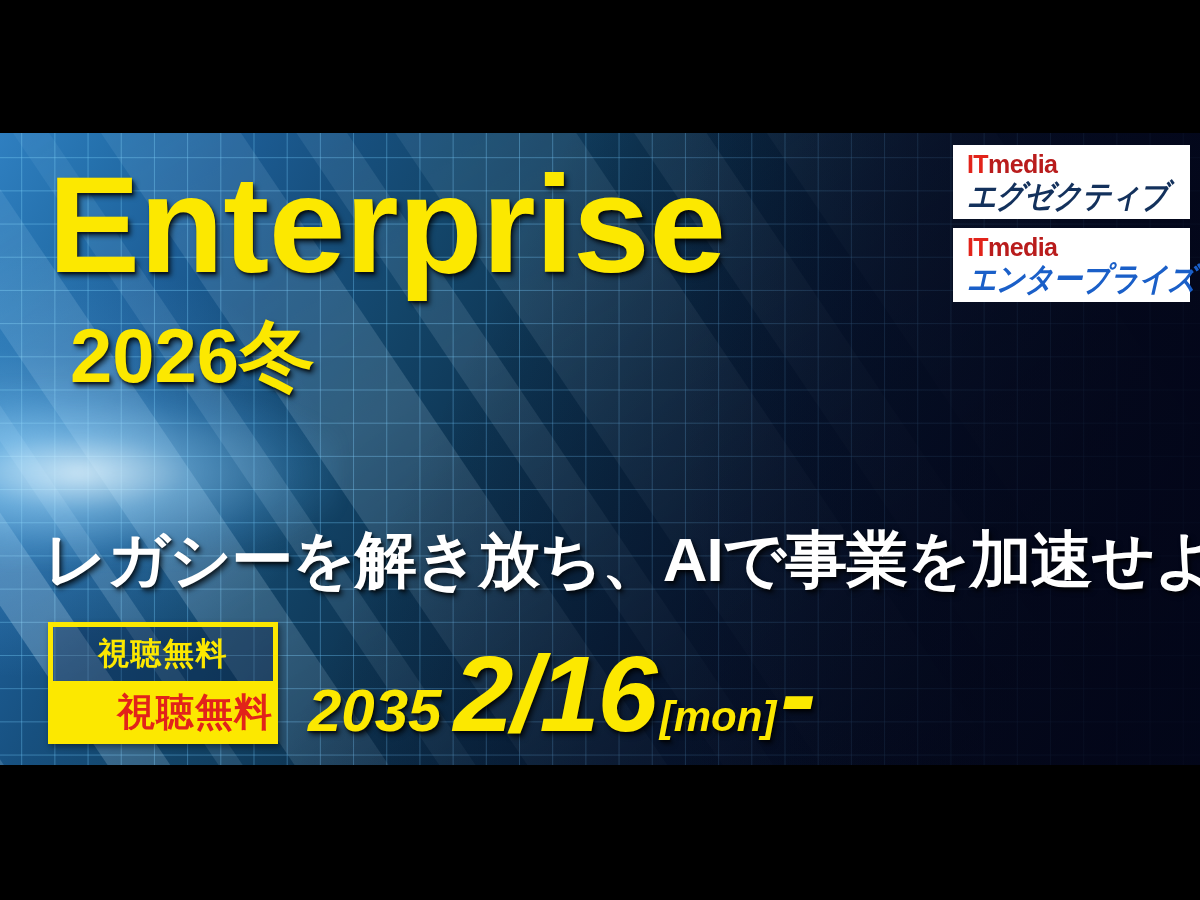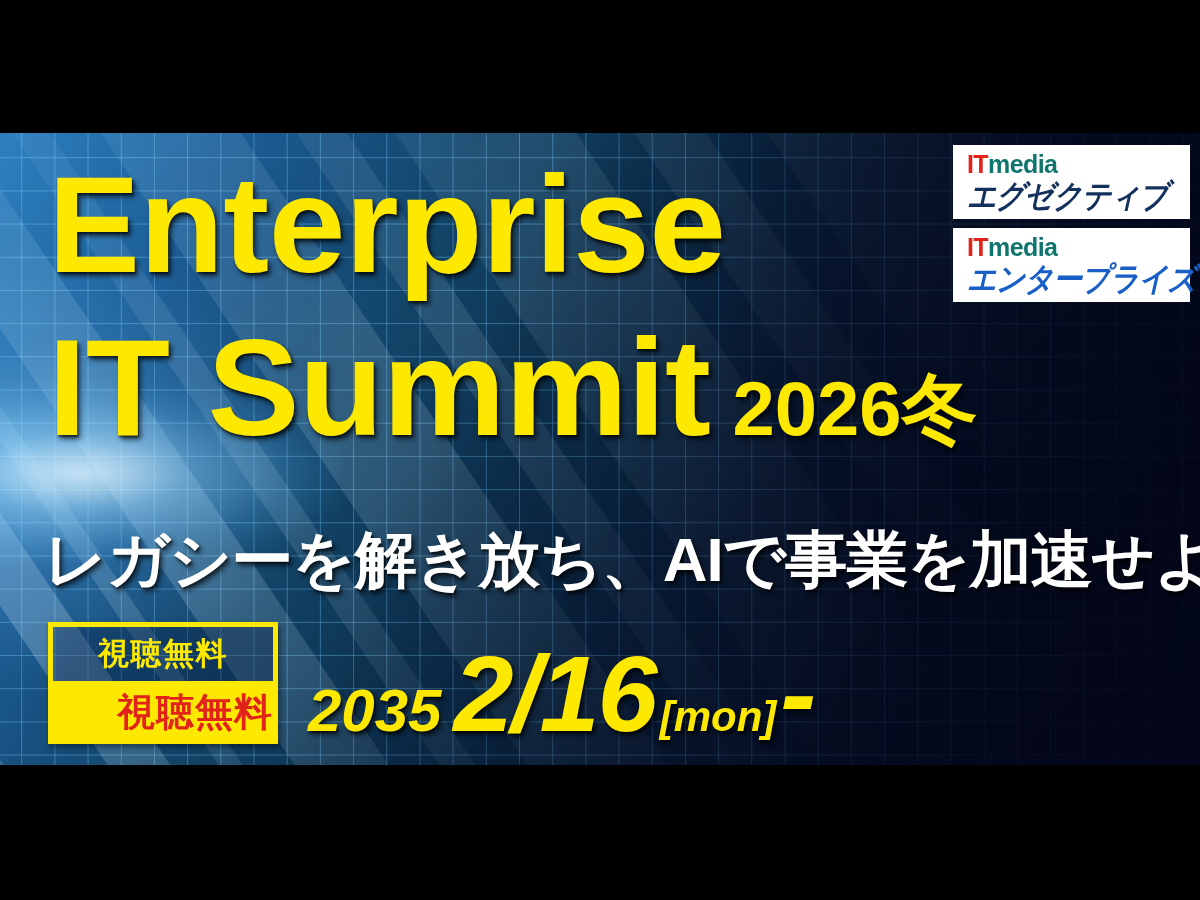--- a/index.html
+++ b/index.html
@@ -265,21 +265,21 @@
   #logo-enterprise { left: 953px; top: 95px; width: 237px; height: 74px; }
 
   .logo-top {
     font-size: 25px;
     font-weight: bold;
     line-height: 1.0;
     letter-spacing: -0.6px;
     white-space: nowrap;
   }
   .logo-it { color: #E2231A; }
-  .logo-media { color: #0f766e; }
+  .logo-media { color: #b91c1c; }
   .logo-sub {
     font-size: 29px;
     font-weight: bold;
     font-style: italic;
     line-height: 1.05;
     letter-spacing: -1px;
     white-space: nowrap;
     margin-top: 2px;
     transform: scaleY(1.12);
     transform-origin: left top;
@@ -311,21 +311,20 @@
     <div class="grid-layer"></div>
     <div class="grid-fade"></div>
     <div class="glow-burst"></div>
     <div class="vignette-right"></div>
 
     <div class="content">
 
       <div class="title-line" id="line-enterprise">Enterprise</div>
 
       <div id="line-summit-row">
-        <div class="title-line" id="line-summit">IT Summit</div>
         <div id="edition-tag">2026冬</div>
       </div>
 
       <div id="subtitle">レガシーを解き放ち、AIで事業を加速せよ</div>
 
       <div id="live-badge">
         <div id="badge-live-row">
           <span id="badge-live-text">視聴無料</span>
         </div>
         <div id="badge-free-row">

